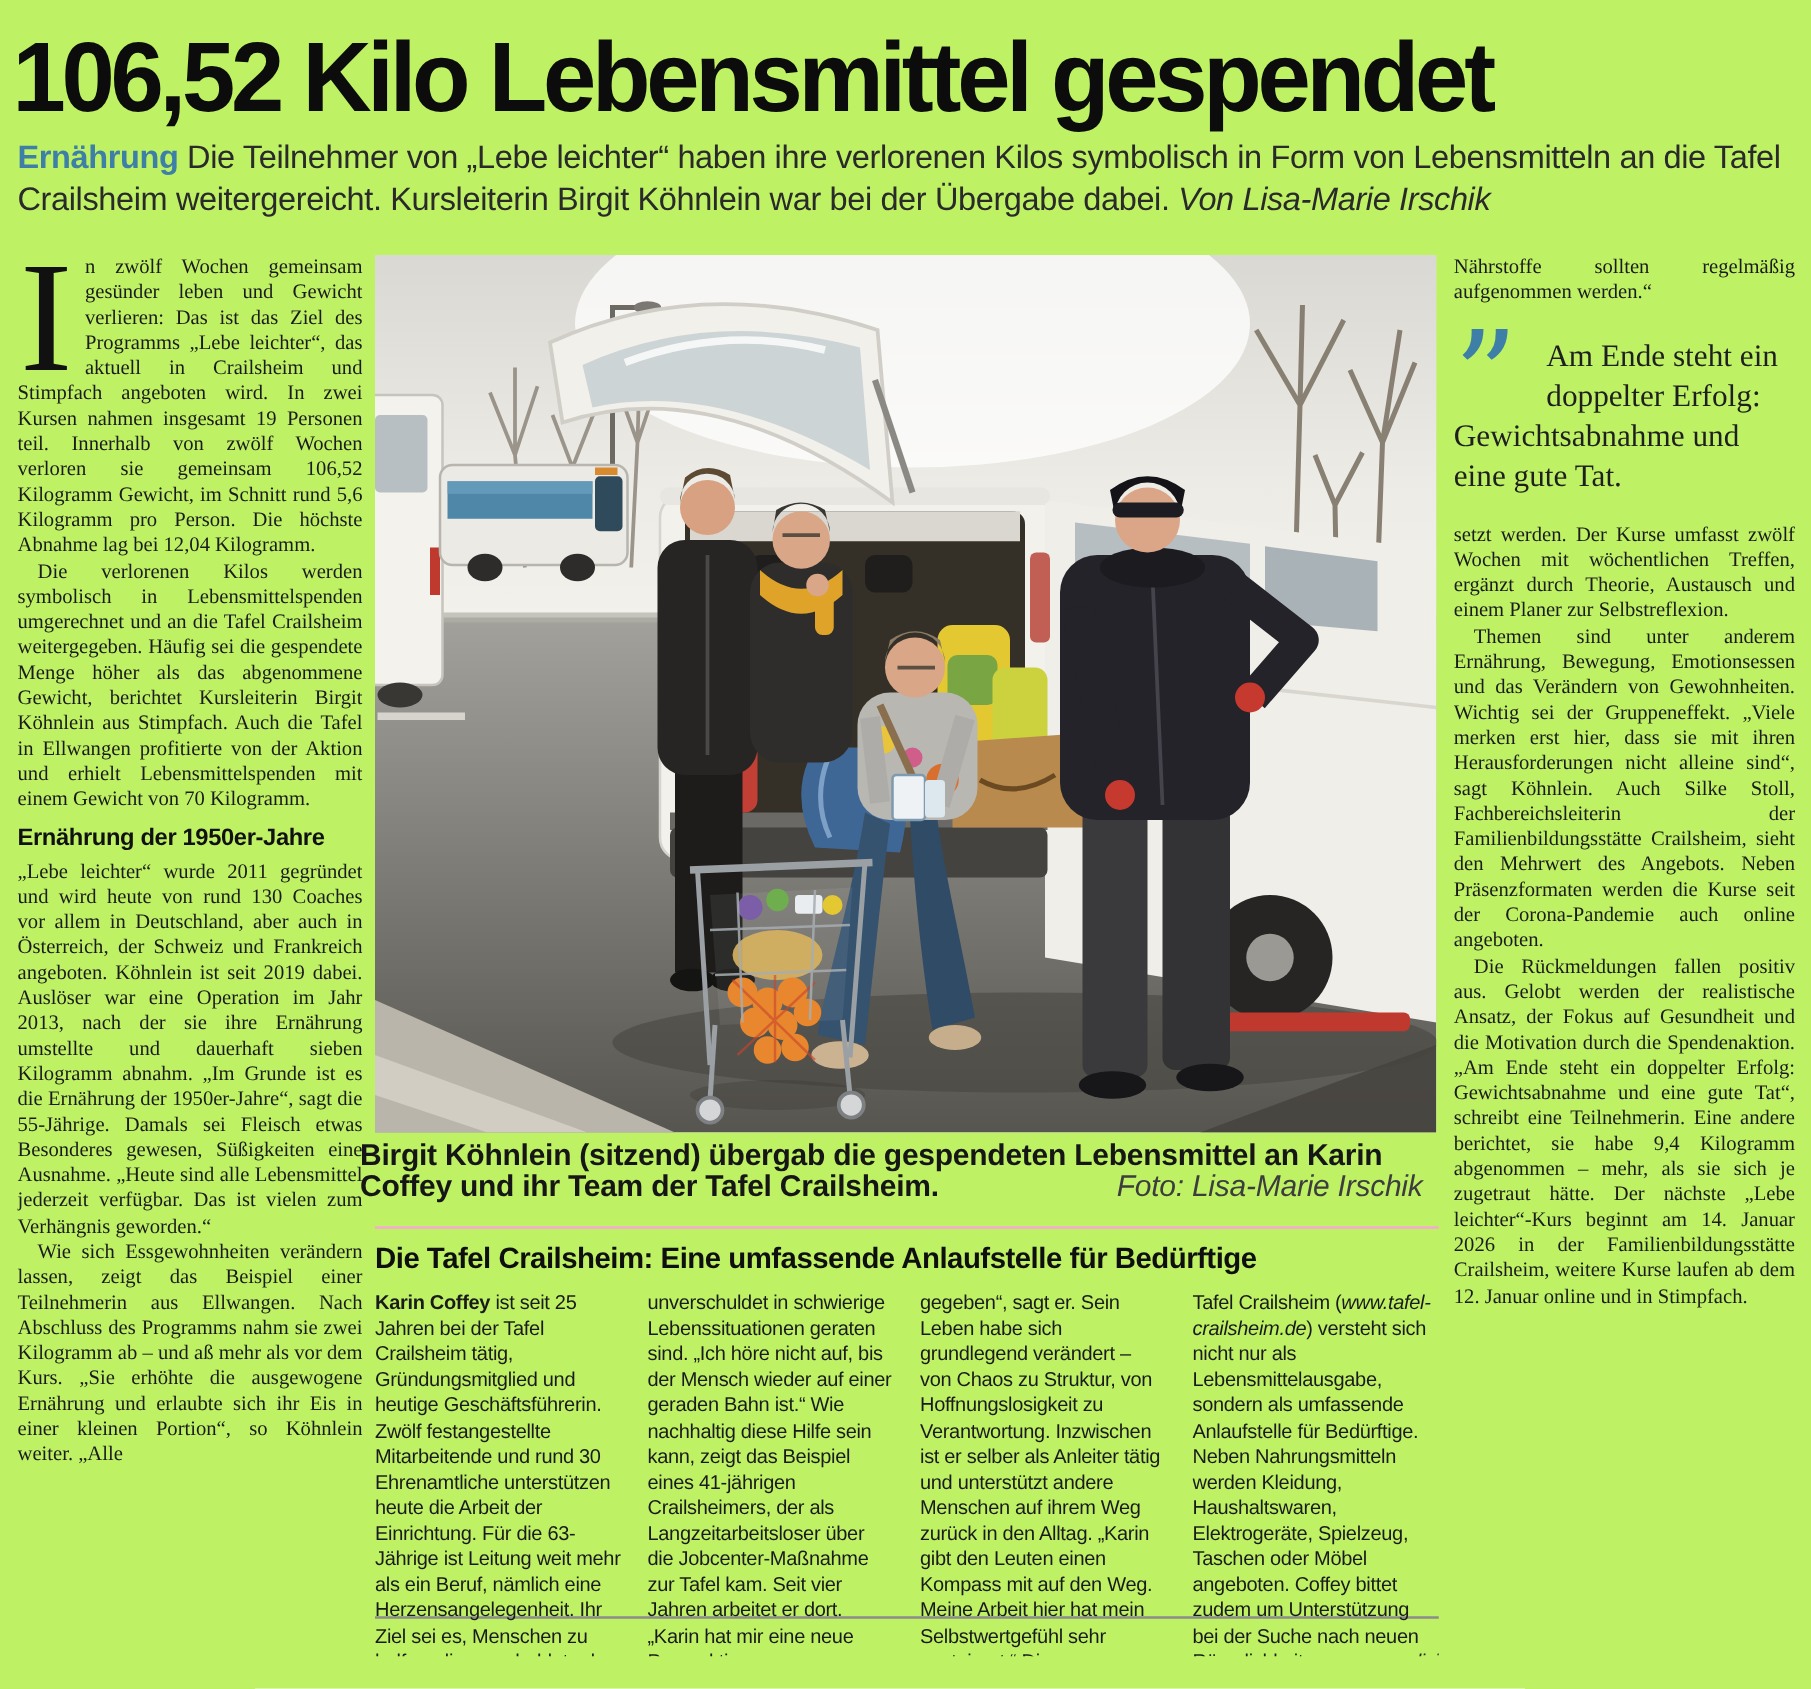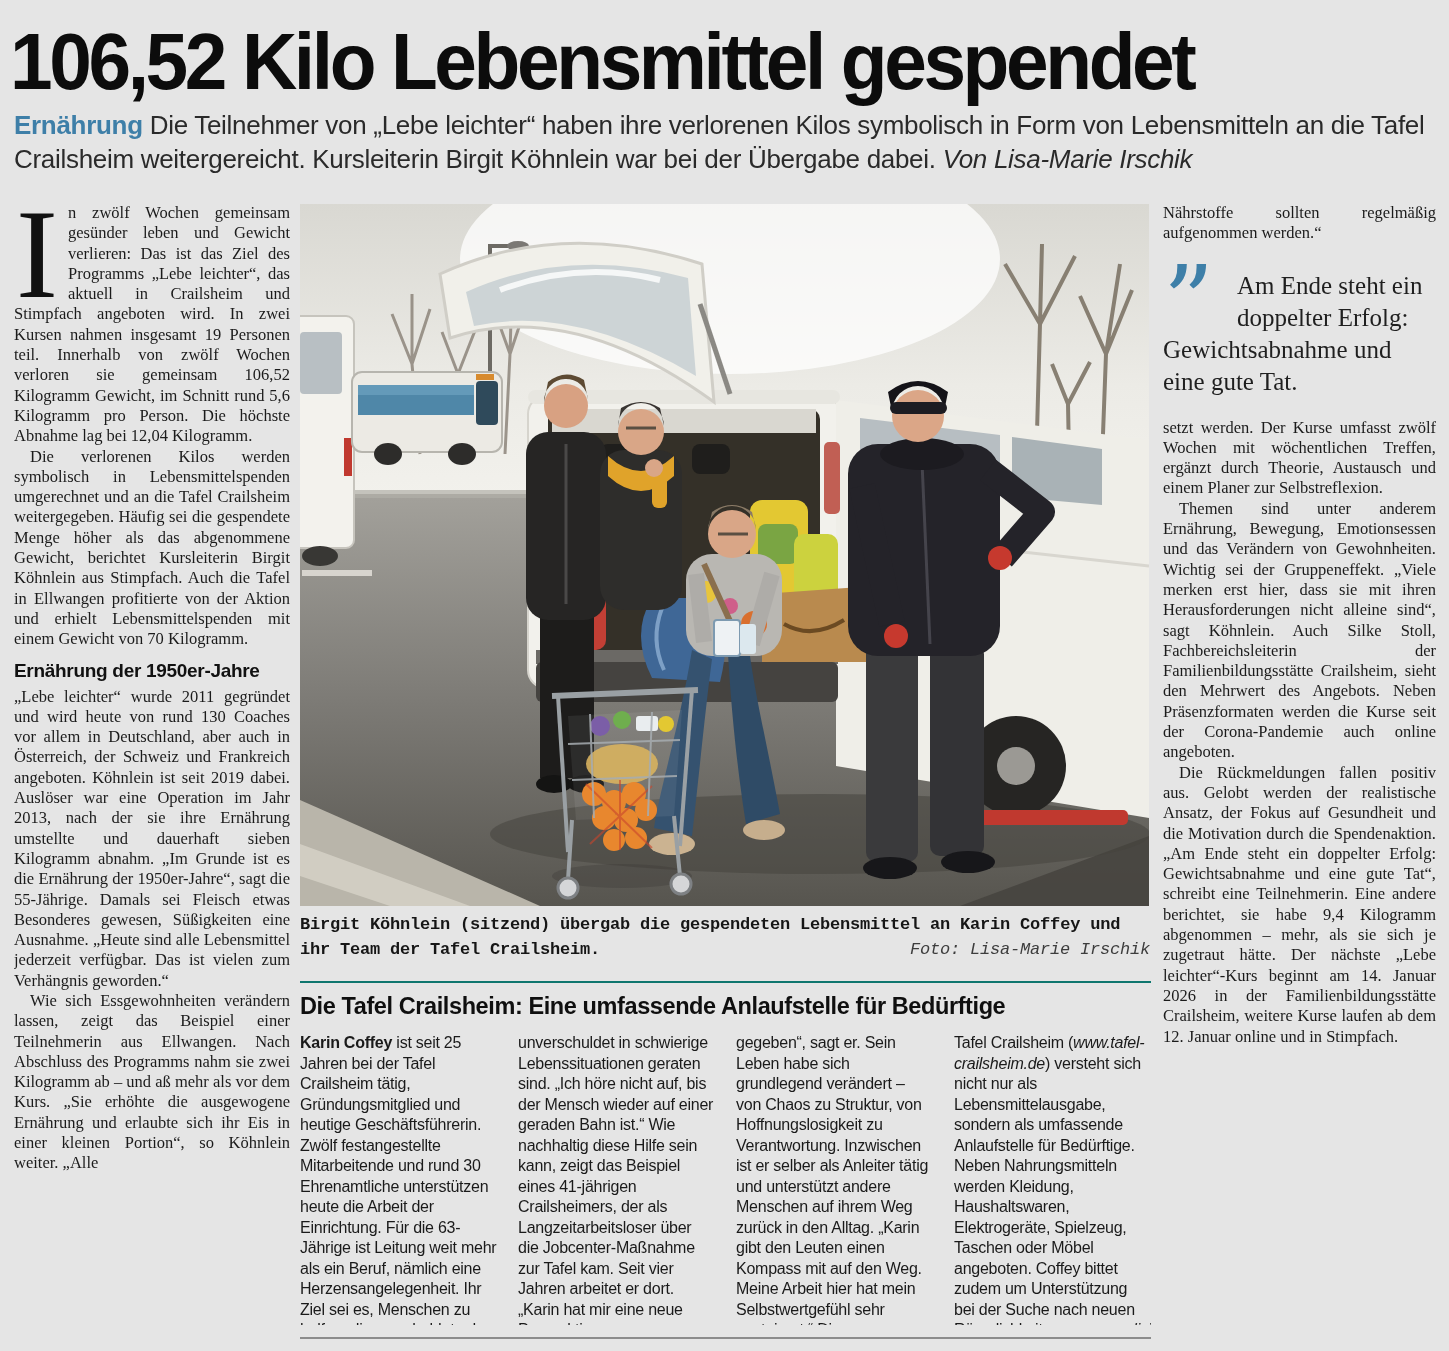--- a/index.html
+++ b/index.html
@@ -1,17 +1,17 @@
 <!DOCTYPE html>
 <html lang="de"><head>
 <meta charset="utf-8">
 <style>
   * { margin:0; padding:0; box-sizing:border-box; }
   html,body { background:#ffffff; }
-  .page { position:relative; width:1449px; height:1351px; background:#e5e5e5; overflow:hidden;
+  .page { position:relative; width:1449px; height:1351px; background:#bef264; overflow:hidden;
           font-family:"Liberation Serif", serif; color:#1b1b1b; }
 
   
   .headline { position:absolute; left:10px; top:16px; font-family:"Liberation Sans",sans-serif;
               font-weight:800; font-size:79px; letter-spacing:-3.5px; color:#0c0c0c;
               transform:scaleX(0.97); transform-origin:left top; white-space:nowrap; }
   .lead { position:absolute; left:14px; top:108px; width:1424px; font-family:"Liberation Sans",sans-serif;
           font-size:26px; line-height:34px; color:#2a2a2a; letter-spacing:-0.3px; }
   .kicker { font-weight:bold; color:#3e7fa8; }
   .byline { font-style:italic; }
@@ -28,27 +28,27 @@
 
   .pullquote { margin:26px 0 20px; font-size:25px; line-height:32px; color:#1f1f1f; text-align:left; }
   .qmark { float:left; width:74px; font-size:100px; line-height:64px; letter-spacing:-8px;
            color:#3e7fa8; font-family:"DejaVu Serif", serif; }
 
   
   .photo { position:absolute; left:300px; top:204px; width:849px; height:702px; background:#e8e7e2; }
   .photo svg { display:block; width:100%; height:100%; }
 
   
-  .caption { position:absolute; left:300px; top:912px; width:850px; font-family:Liberation Mono, monospace;
-             font-weight:bold; font-size:17px; line-height:25px; letter-spacing:-0.2px; color:#161616; }
+  .caption { position:absolute; left:288px; top:912px; width:850px; font-family:Liberation Sans, sans-serif;
+             font-weight:bold; font-size:24px; line-height:25px; letter-spacing:-0.2px; color:#161616; }
   .credit { position:absolute; right:0; top:25px; font-weight:normal; font-style:italic; color:#3d3d3d;margin-left:34px; }
 
   
-  .infobox { position:absolute; left:300px; top:981px; width:851px; height:358px;
-             border-top:2px solid #0f766e; border-bottom:2px solid #8c8c8c; padding-top:10px; }
+  .infobox { position:absolute; left:300px; top:981px; width:851px; height:314px;
+             border-top:2px solid #f9a8d4; border-bottom:2px solid #8c8c8c; padding-top:10px; }
   .infobox-title { font-family:"Liberation Sans",sans-serif; font-size:23.5px; letter-spacing:-0.4px;
                    color:#0f0f0f; margin-bottom:13px; }
   .infobox-cols { display:flex; gap:21px; }
   .infobox-cols > div { flex:1; font-family:"Liberation Sans",sans-serif; font-size:16px;
                         line-height:20.5px; letter-spacing:-0.25px; color:#1a1a1a; overflow:hidden; height:292px; }
   .lead-name { font-weight:bold;margin-top:20px; }
   .url { font-style:italic; }
   .sig { float:right; font-style:italic; color:#2c2c2c; }
 </style>
 </head>

